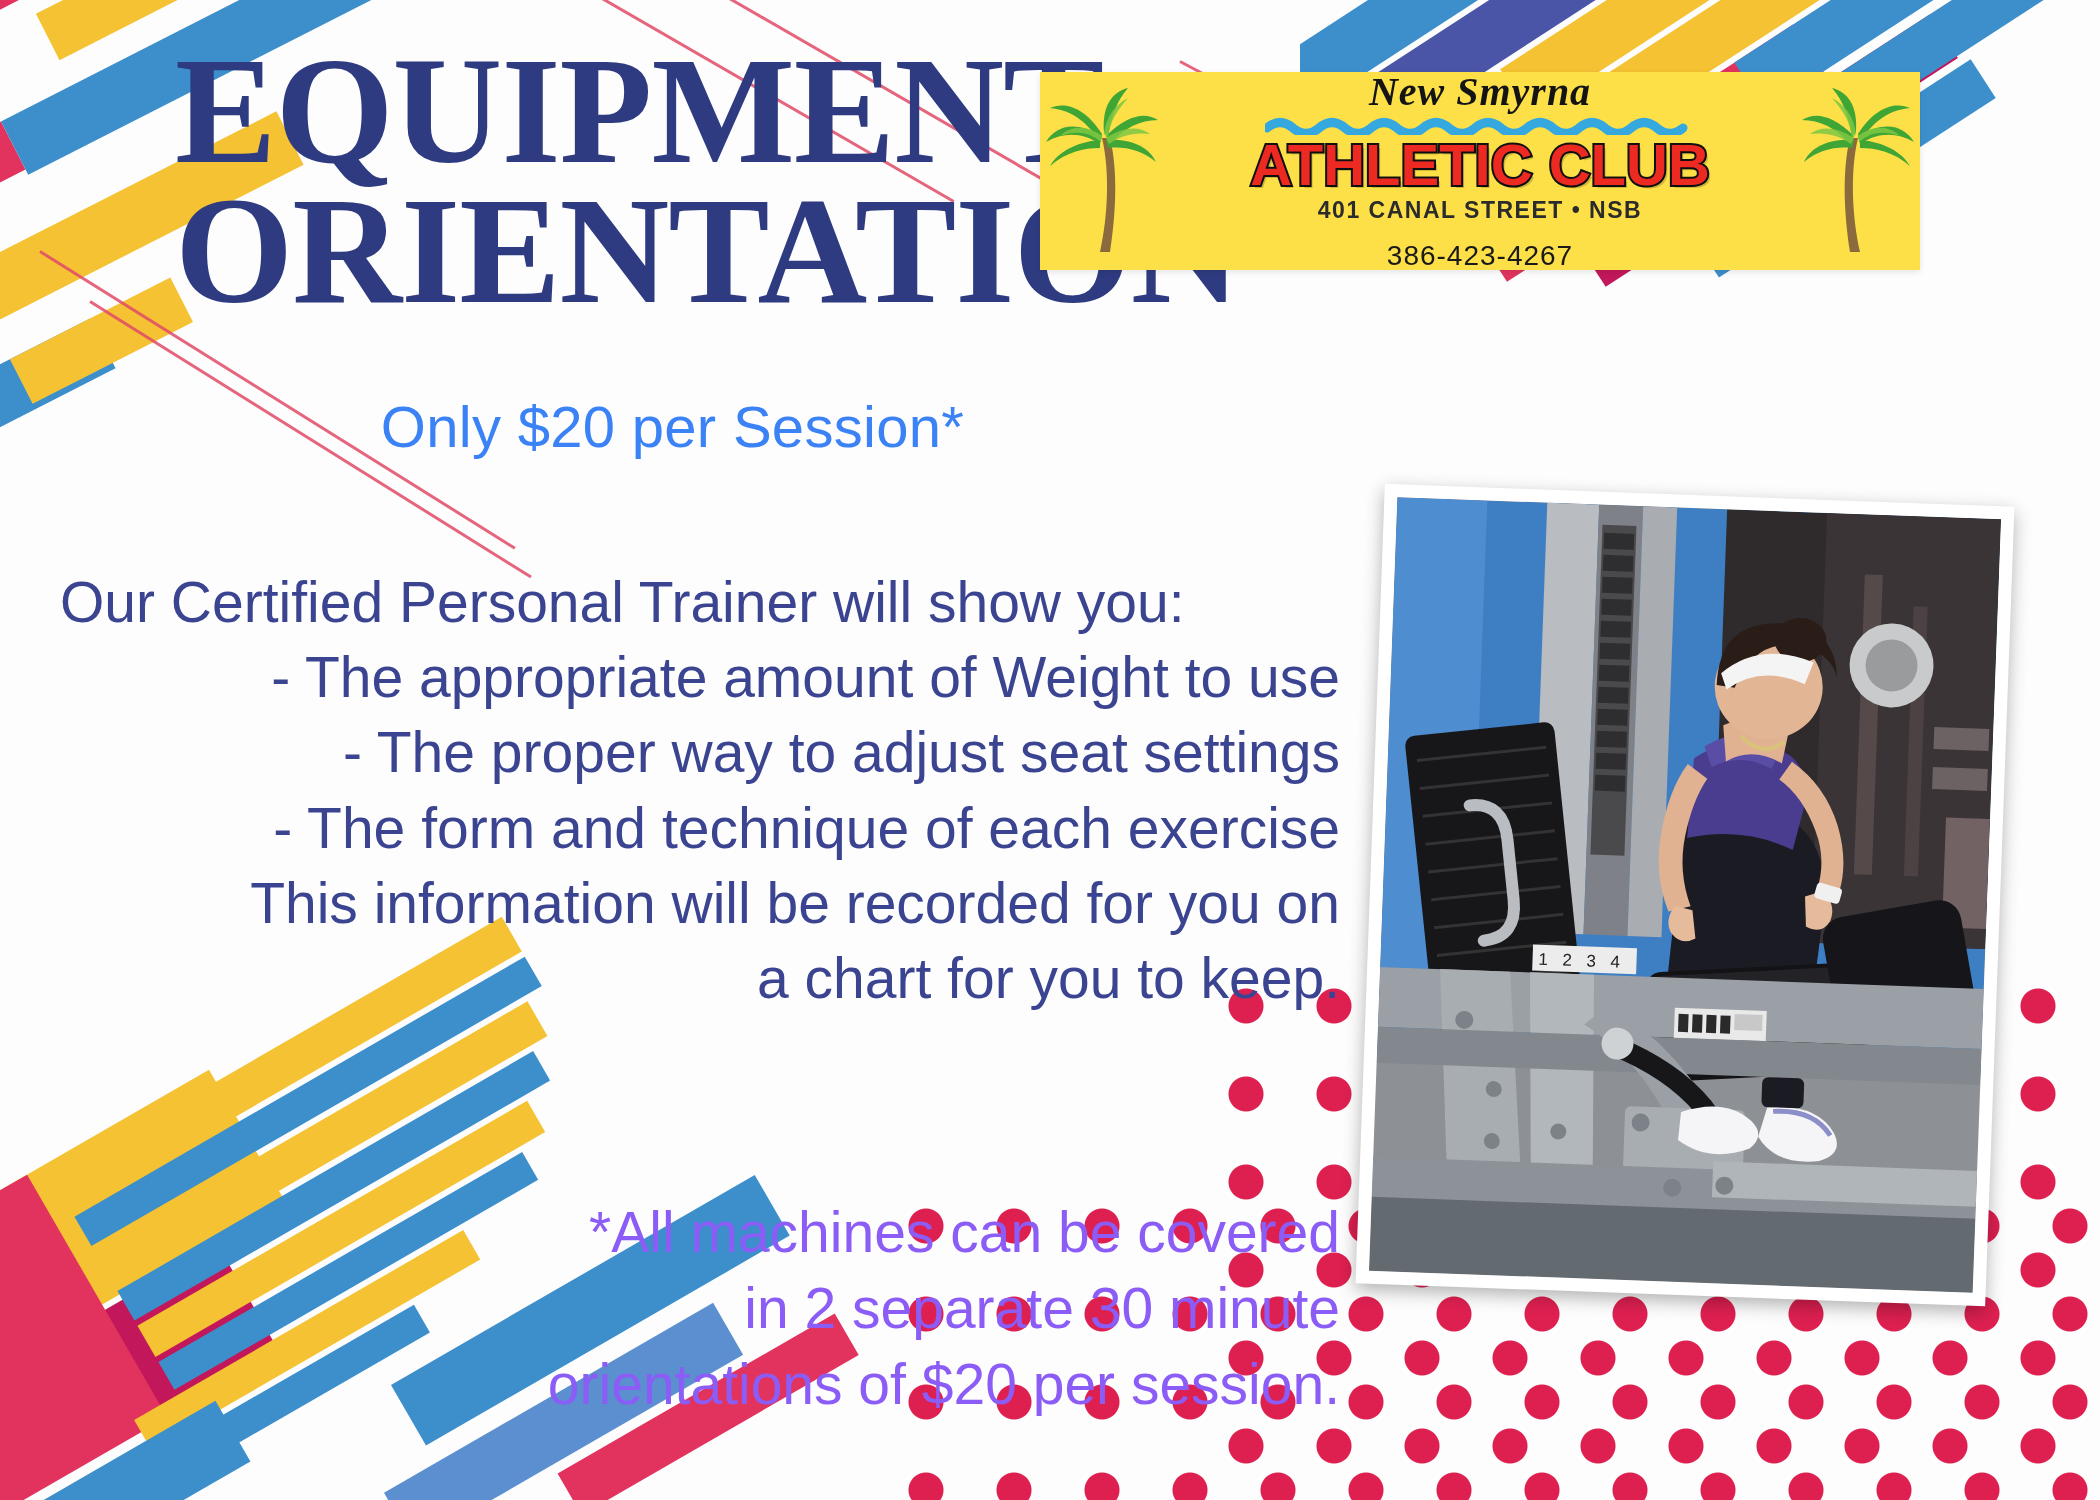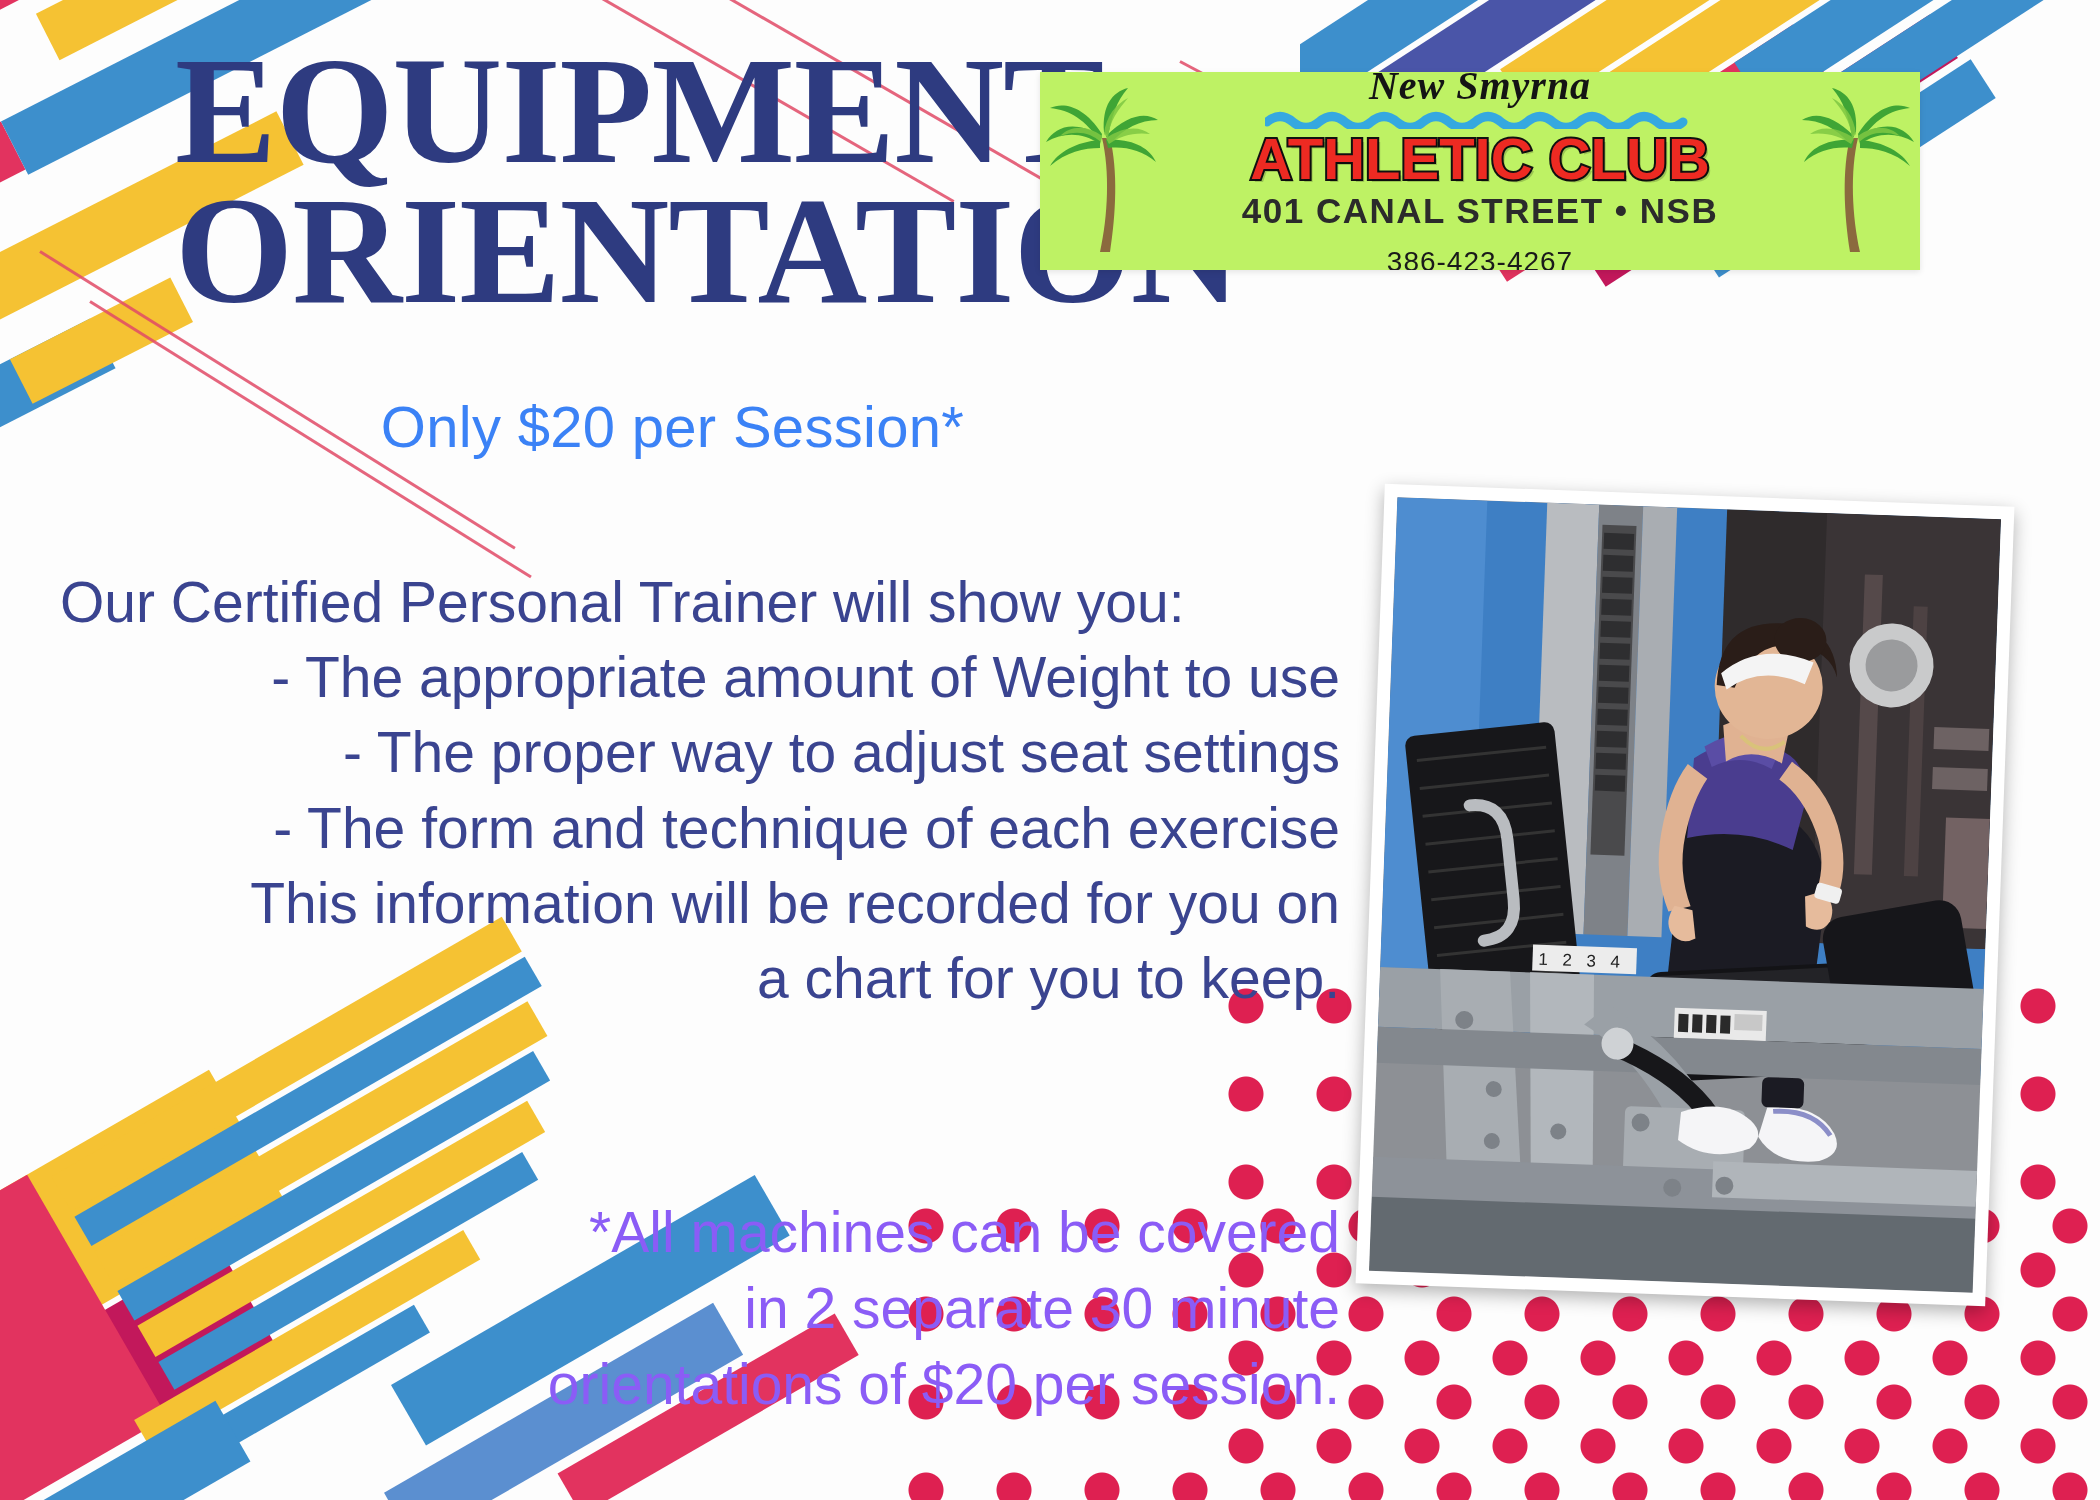--- a/index.html
+++ b/index.html
@@ -40,21 +40,21 @@
     font-family:"Liberation Serif", serif;
     font-weight:700;color:#2E3B80;
     font-size:152px;line-height:.92;
     letter-spacing:-1px;
     white-space:pre-line;
   }
 
   
   .logo-panel{
     position:absolute;left:1040px;top:72px;width:880px;height:198px;
-    background:#bef264;
+    background:#fde047;
     box-shadow:0 2px 6px rgba(0,0,0,.10);
     display:flex;align-items:center;justify-content:center;
     overflow:hidden;
   }
   .palm{width:120px;height:170px;flex:0 0 auto;}
   .logo-center{
     flex:1 1 auto;display:flex;flex-direction:column;
     align-items:center;justify-content:center;line-height:1;
   }
   .logo-script{
@@ -67,21 +67,21 @@
   .logo-club{
     font-size:58px;font-weight:700;letter-spacing:0px;
     color:#ED2A22;
     -webkit-text-stroke:4px #111;
     paint-order:stroke fill;
     text-shadow:3px 3px 0 rgba(0,0,0,.18);
     font-family:"Liberation Sans", sans-serif;
     line-height:1;
   }
   .logo-addr{
-    font-size:35px;font-weight:600;color:#2b2b2b;
+    font-size:23px;font-weight:600;color:#2b2b2b;
     letter-spacing:1.5px;margin-top:5px;
   }
   .logo-phone{
     font-size:28px;font-weight:400;color:#1a1a1a;
     letter-spacing:1px;margin-top:20px;
   }
 
   
   .price{
     position:absolute;left:0;top:393px;width:1345px;

